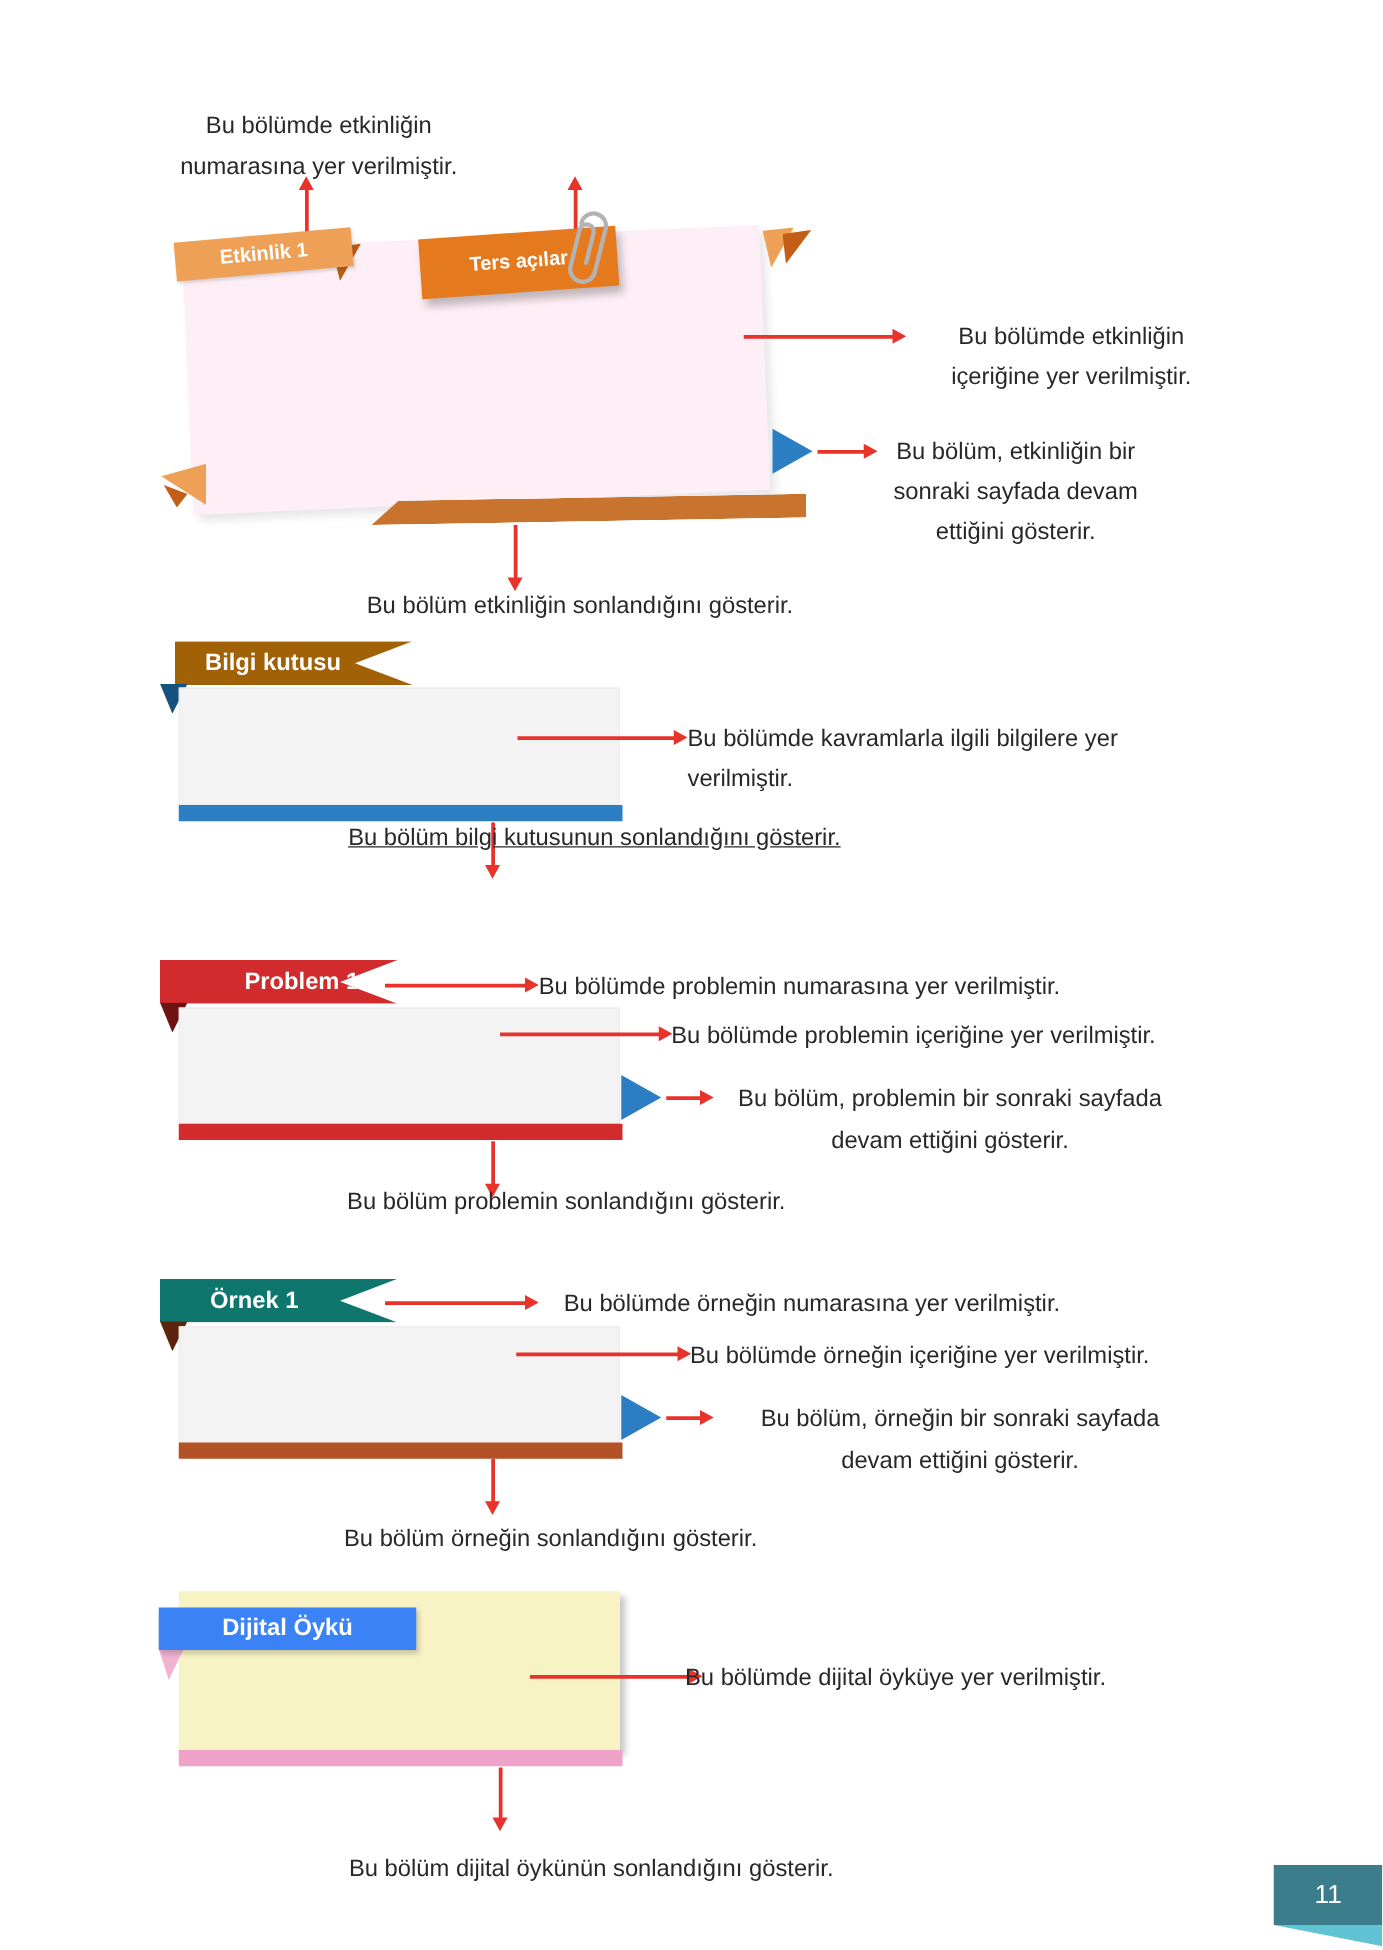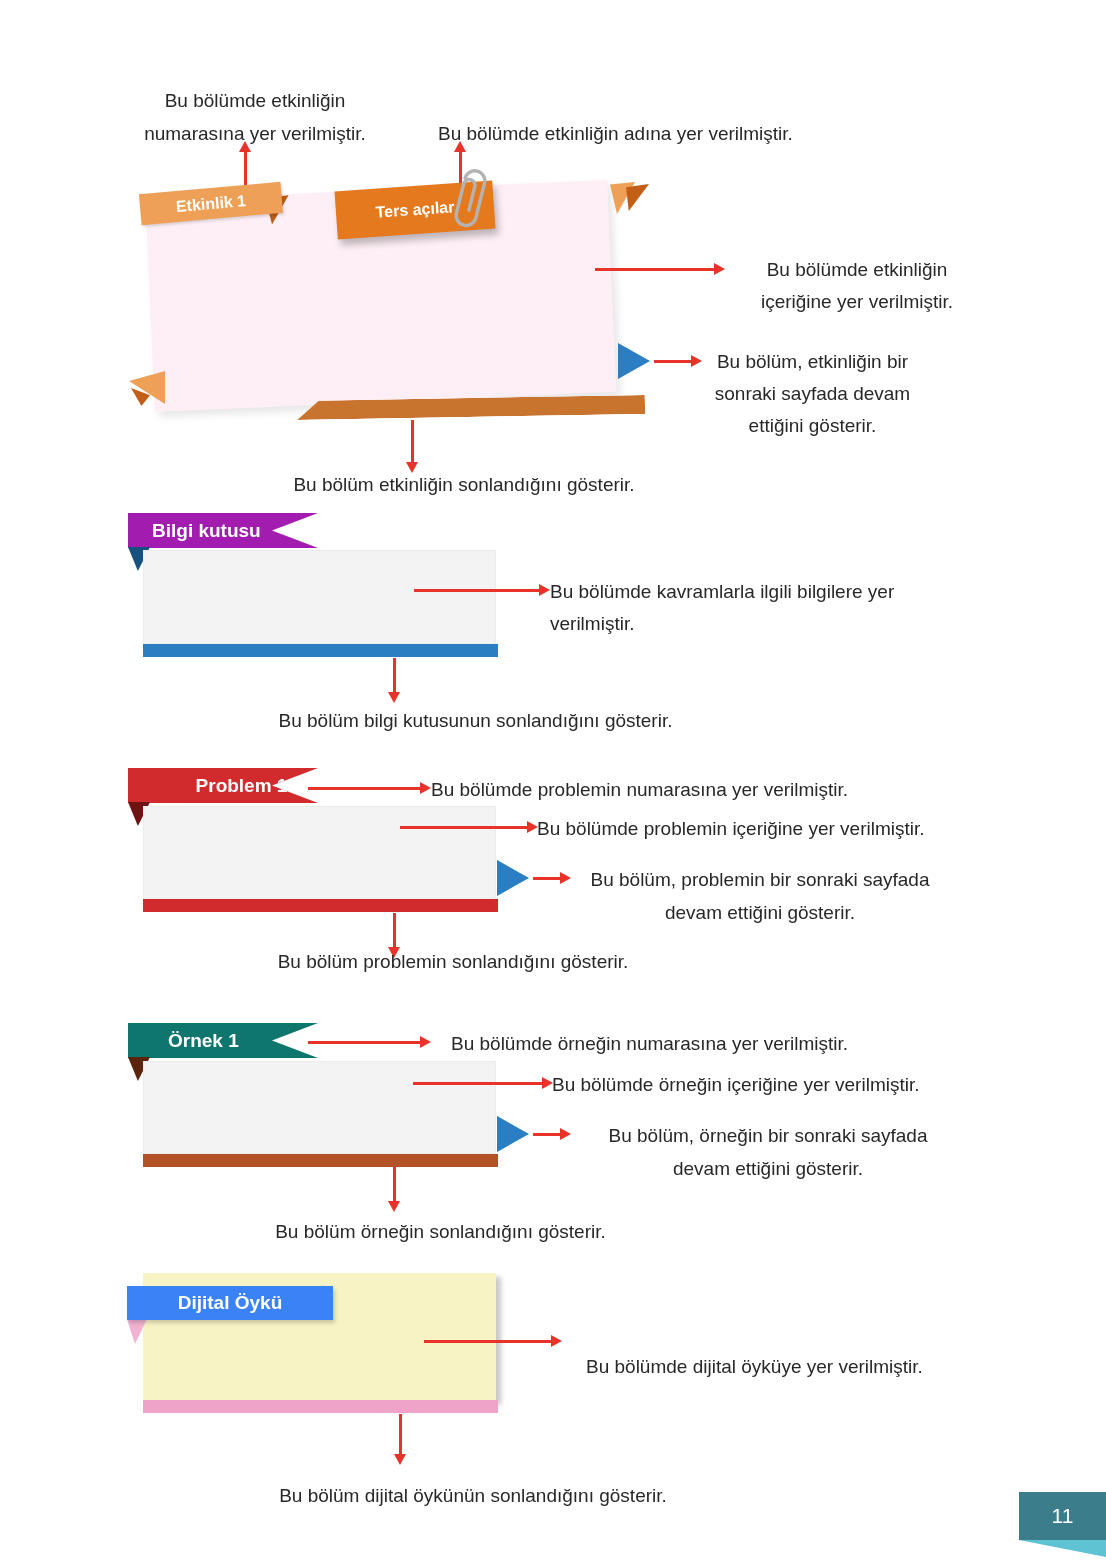--- a/index.html
+++ b/index.html
@@ -25,21 +25,20 @@
   .tri-right{width:0;height:0;border-left:32px solid #2b7ec1;border-top:18px solid transparent;border-bottom:18px solid transparent;}
   .cbox{background:#f4f3f3;border:1px solid #ececec;box-sizing:border-box;}
 </style>
 </head>
 <body>
 
 <div class="canvas">
 
   <div class="abs note center" style="left:105px;top:84px;width:300px;line-height:33px;">Bu bölümde etkinliğin
 numarasına yer verilmiştir.</div>
-  <div class="abs note" style="left:438px;top:118px;width:440px;">Bu bölümde etkinliğin adına yer verilmiştir.</div>
 
   <div class="abs v-arrow up" style="left:244px;top:150px;height:62px;"></div>
   <div class="abs v-arrow up" style="left:459px;top:150px;height:66px;"></div>
 
   <div class="abs" style="left:150px;top:190px;width:462px;height:212px;background:#fdeff5;
        transform:rotate(-2.5deg);box-shadow:4px 5px 8px rgba(0,0,0,0.10);"></div>
 
   <div class="abs" style="left:610px;top:182px;width:25px;height:32px;background:#efa057;
        clip-path:polygon(0 8%,100% 0,28% 100%);"></div>
   <div class="abs" style="left:626px;top:184px;width:23px;height:27px;background:#c35e17;
@@ -73,32 +72,32 @@
 
   <div class="abs tri-right" style="left:618px;top:343px;"></div>
   <div class="abs h-arrow" style="left:654px;top:360px;width:38px;"></div>
   <div class="abs note center" style="left:690px;top:346px;width:245px;">Bu bölüm, etkinliğin bir
 sonraki sayfada devam
 ettiğini gösterir.</div>
 
   <div class="abs v-arrow down" style="left:411px;top:420px;height:44px;"></div>
   <div class="abs note center" style="left:238px;top:469px;width:452px;">Bu bölüm etkinliğin sonlandığını gösterir.</div>
 
-  <div class="abs ribbon" style="left:128px;top:513px;width:190px;background:#a21caf;padding-left:0;text-align:left;text-indent:24px;">Bilgi kutusu</div>
+  <div class="abs ribbon" style="left:140px;top:513px;width:190px;background:#a16207;padding-left:0;text-align:left;text-indent:24px;">Bilgi kutusu</div>
   <div class="abs" style="left:128px;top:547px;width:22px;height:24px;background:#17517e;
        clip-path:polygon(0 0,100% 0,45% 100%);"></div>
   <div class="abs cbox" style="left:143px;top:550px;width:353px;height:94px;"></div>
   <div class="abs" style="left:143px;top:644px;width:355px;height:13px;background:#2b7ec1;"></div>
 
   <div class="abs h-arrow" style="left:414px;top:589px;width:126px;"></div>
   <div class="abs note" style="left:550px;top:576px;width:430px;">Bu bölümde kavramlarla ilgili bilgilere yer
 verilmiştir.</div>
 
   <div class="abs v-arrow down" style="left:393px;top:658px;height:36px;"></div>
-  <div class="abs note center" style="left:248px;top:705px;width:455px;">Bu bölüm bilgi kutusunun sonlandığını gösterir.</div>
+  <div class="abs note center" style="left:248px;top:655px;width:455px;text-decoration:underline;">Bu bölüm bilgi kutusunun sonlandığını gösterir.</div>
 
   <div class="abs ribbon" style="left:128px;top:768px;width:190px;background:#d22b2e;text-align:center;text-indent:37px;">Problem 1</div>
   <div class="abs" style="left:128px;top:802px;width:22px;height:24px;background:#6e1214;
        clip-path:polygon(0 0,100% 0,45% 100%);"></div>
 
   <div class="abs h-arrow" style="left:308px;top:787px;width:113px;"></div>
   <div class="abs note" style="left:431px;top:774px;width:490px;">Bu bölümde problemin numarasına yer verilmiştir.</div>
 
   <div class="abs cbox" style="left:143px;top:806px;width:353px;height:93px;"></div>
   <div class="abs" style="left:143px;top:899px;width:355px;height:13px;background:#d22b2e;"></div>
@@ -137,21 +136,21 @@
 
   <div class="abs" style="left:143px;top:1273px;width:353px;height:128px;background:#f7f3c5;
        box-shadow:5px 4px 5px rgba(0,0,0,0.22);"></div>
   <div class="abs" style="left:127px;top:1319px;width:20px;height:25px;background:#f2b3d2;
        clip-path:polygon(0 0,100% 0,40% 100%);"></div>
   <div class="abs center" style="left:127px;top:1286px;width:206px;height:34px;line-height:34px;background:#3b82f6;
        color:#fff;font-weight:bold;font-size:19px;box-shadow:2px 3px 4px rgba(0,0,0,0.18);">Dijital Öykü</div>
   <div class="abs" style="left:143px;top:1400px;width:355px;height:13px;background:#f0a3c8;"></div>
 
   <div class="abs h-arrow" style="left:424px;top:1340px;width:128px;"></div>
-  <div class="abs note" style="left:586px;top:1327px;width:430px;margin-top:24px;">Bu bölümde dijital öyküye yer verilmiştir.</div>
+  <div class="abs note" style="left:548px;top:1327px;width:430px;">Bu bölümde dijital öyküye yer verilmiştir.</div>
 
   <div class="abs v-arrow down" style="left:399px;top:1414px;height:42px;"></div>
   <div class="abs note center" style="left:243px;top:1480px;width:460px;">Bu bölüm dijital öykünün sonlandığını gösterir.</div>
 
   <div class="abs center" style="left:1019px;top:1492px;width:87px;height:48px;line-height:48px;background:#3c7d8c;
        color:#fff;font-size:21px;">11</div>
   <div class="abs" style="left:1019px;top:1540px;width:87px;height:17px;background:#5fc3d4;
        clip-path:polygon(0 0,100% 0,100% 100%);"></div>
 
 </div>

